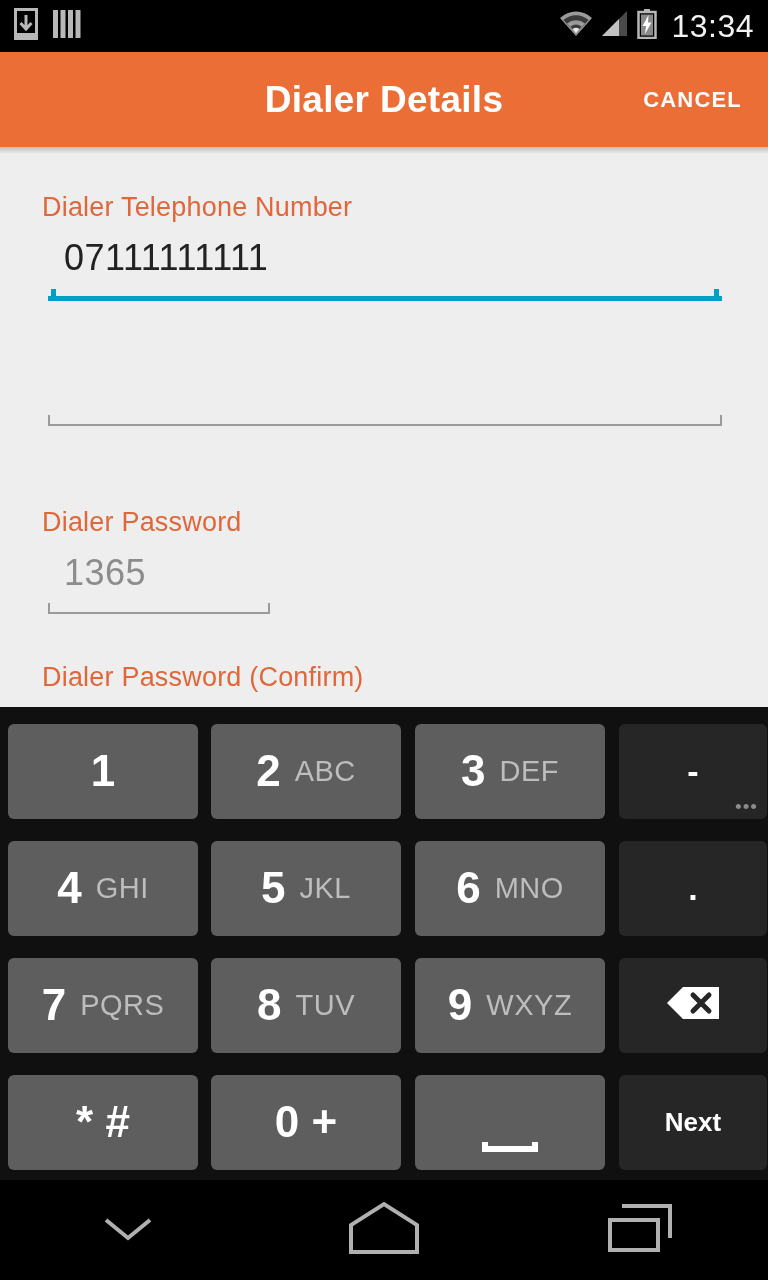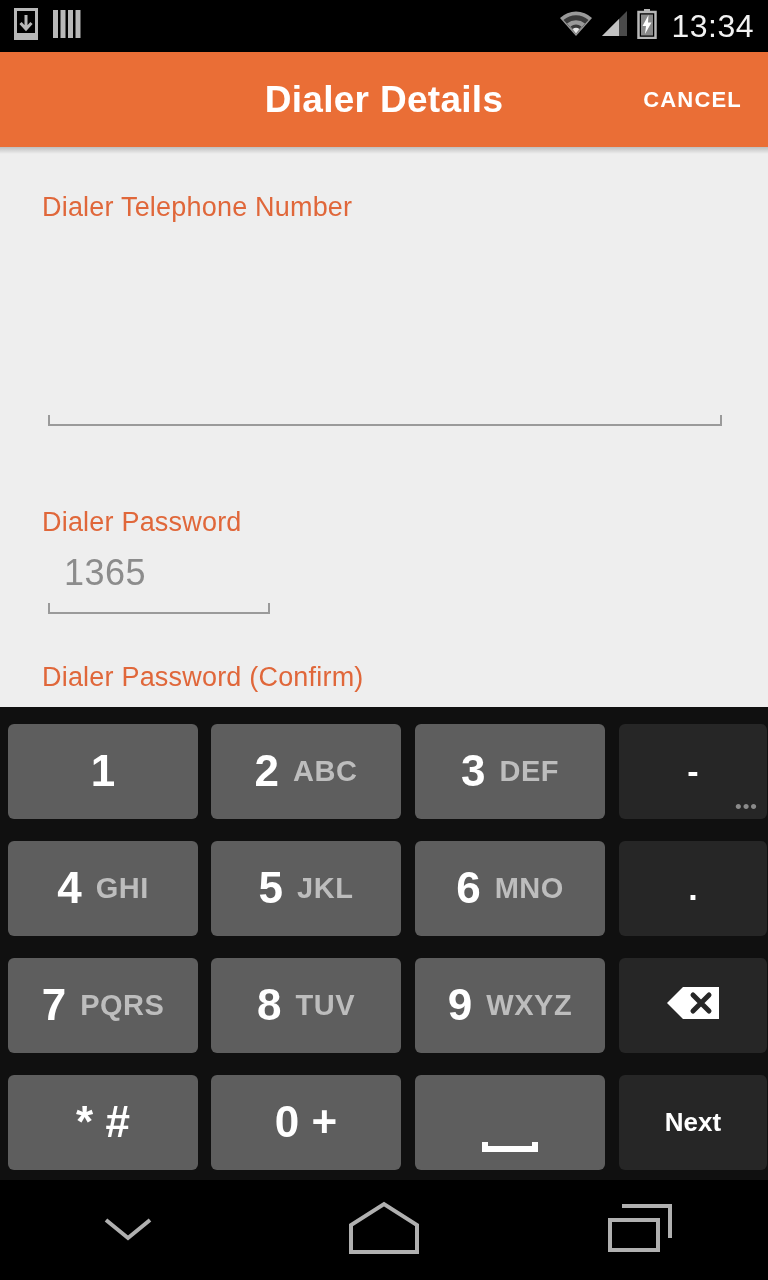--- a/index.html
+++ b/index.html
@@ -122,21 +122,21 @@
     display:flex; align-items:center; justify-content:center;
     cursor:pointer;
     user-select:none;
   }
   .key-light { background:#5e5e5e; }
   .key-dark  { background:#262626; }
   .key-digit {
     color:#ffffff; font-size:44px; font-weight:bold; line-height:1;
   }
   .key-letters {
-    color:#bdbdbd; font-size:29px; font-weight:bold;
+    color:#bdbdbd; font-size:29px; font-weight:normal;
     margin-left:14px; letter-spacing:0.5px; line-height:1;
   }
   .key-sym {
     color:#ffffff; font-size:34px; font-weight:bold; line-height:1;
   }
   .key-label {
     color:#ffffff; font-size:26px; font-weight:bold; line-height:1;
   }
   .key-ellipsis {
     position:absolute; right:9px; bottom:6px;
@@ -216,20 +216,27 @@
   <div id="action-bar">
     <div id="cancel-button">CANCEL</div>
     <div id="app-title">Dialer Details</div>
   </div>
   <div id="bar-shadow"></div>
 
   <div id="form-area">
 
     <div class="field-group" style="top:45px;">
       <div class="field-label">Dialer Telephone Number</div>
+      <div class="field-input-wrap" style="height:70px;">
+        <div class="field-text">07111111111</div>
+        <div class="underline underline-focused" style="left:48px; right:46px; top:59px;">
+          <span class="tick-l"></span>
+          <span class="tick-r"></span>
+        </div>
+      </div>
     </div>
 
     <div class="field-group" style="top:203px;">
       <div class="field-input-wrap" style="height:70px;">
         <div class="underline underline-normal" style="left:48px; right:46px; top:60px;">
           <span class="tick-l"></span>
           <span class="tick-r"></span>
         </div>
       </div>
     </div>

